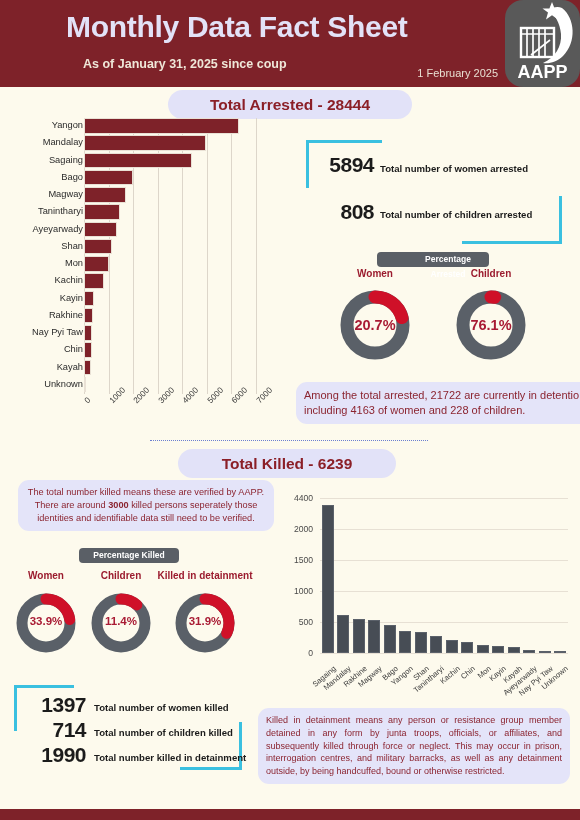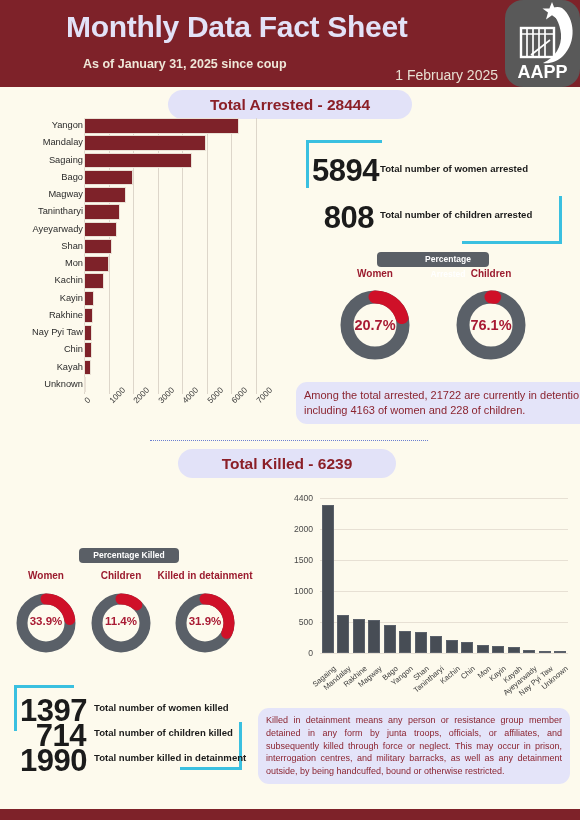--- a/index.html
+++ b/index.html
@@ -25,21 +25,21 @@
     font-size: 30px; font-weight: bold; letter-spacing: -0.3px;
     color: #e3e2f7;
     margin-left: 48px;
   }
   #subtitle {
     position: absolute; left: 83px; top: 57px;
     font-size: 12.5px; font-weight: bold; color: #efe7d8;
   }
   #header-date {
     position: absolute; right: 82px; top: 67px;
-    font-size: 14px; color: #e8dfd2;
+    font-size: 11px; color: #e8dfd2;
   }
   #logo-box {
     position: absolute; right: 0; top: 0; width: 75px; height: 87px;
     background: #595959; overflow: hidden; border-radius: 18px;
   }
   #logo-svg { position: absolute; left: 0; top: 0; }
   #logo-text {
     position: absolute; width: 75px; text-align: center; top: 62px;
     font-size: 18px; font-weight: bold; color: #ffffff; letter-spacing: 0px;
   }
@@ -116,21 +116,21 @@
   }
   .vxtick {
     position: absolute; top: 166px;
     font-size: 7.6px; color: #3a3a3a;
     transform: rotate(-40deg); transform-origin: right top;
     white-space: nowrap; text-align: right;
   }
 
   
   .statnum {
-    position: absolute; font-size: 31px; font-weight: bold;
+    position: absolute; font-size: 21px; font-weight: bold;
     color: #1b1b1b; text-align: right; letter-spacing: -0.5px;
   }
   .statlbl {
     position: absolute; font-size: 9.6px; font-weight: bold; color: #1b1b1b;
     white-space: nowrap;
   }
   .bracket { position: absolute; }
 
   
   .donut-wrap { position: absolute; }
@@ -306,20 +306,23 @@
     </svg>
     <div class="donut-pct" style="top:49px; font-size:14.5px;">76.1%</div>
   </div>
 
   <div class="notebox" id="note-detention">Among the total arrested, 21722 are currently in detention including 4163 of women and 228 of children.</div>
 
   <div id="divider"></div>
 
   <div class="pill" id="pill-killed">Total Killed - 6239</div>
 
+  <div class="notebox" id="note-verified">
+    <span>The total number killed means these are verified by AAPP. There are around </span><b>3000</b><span> killed persons seperately those identities and identifiable data still need to be verified.</span>
+  </div>
 
   <div class="mini-pill" id="pill-pct-killed">Percentage Killed</div>
 
   <div class="donut-wrap" style="left:8px; top:570px; width:76px; height:92px;">
     <div class="donut-title">Women</div>
     <svg width="76" height="74" viewBox="0 0 76 74" style="position:absolute;top:16px;left:0;">
       <circle cx="38" cy="37" r="24" fill="none" stroke="#5a6068" stroke-width="11"></circle>
       <circle cx="38" cy="37" r="24" fill="none" stroke="#cf1028" stroke-width="11" stroke-dasharray="33.8 150.8" stroke-linecap="round" transform="rotate(-90 38 37)"></circle>
     </svg>
     <div class="donut-pct" style="top:45px; font-size:11.5px;">33.9%</div>

